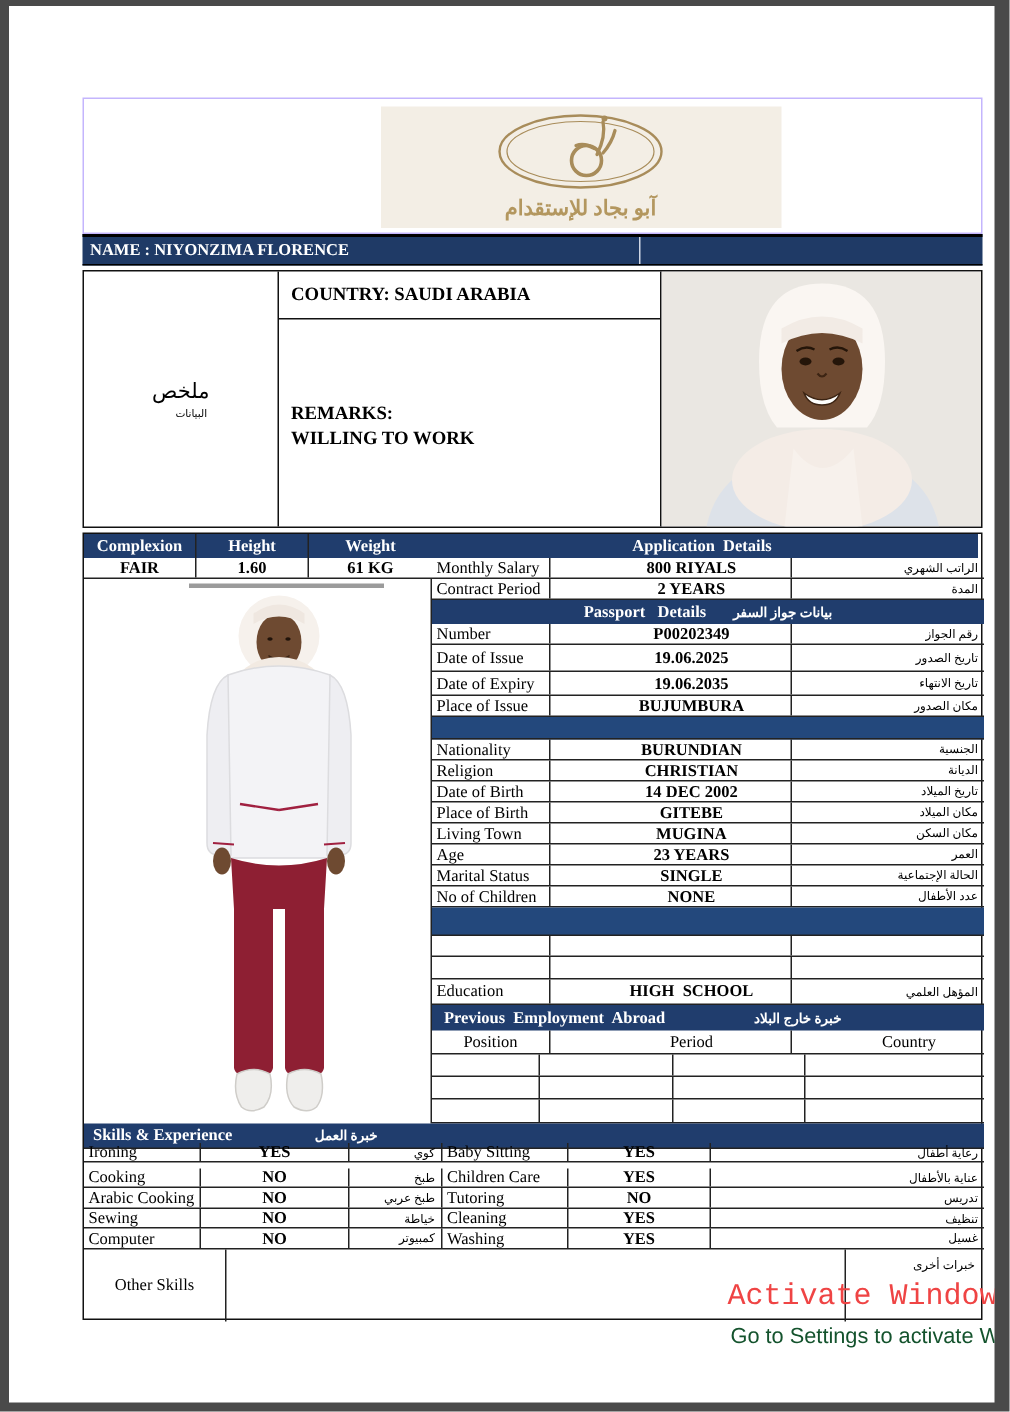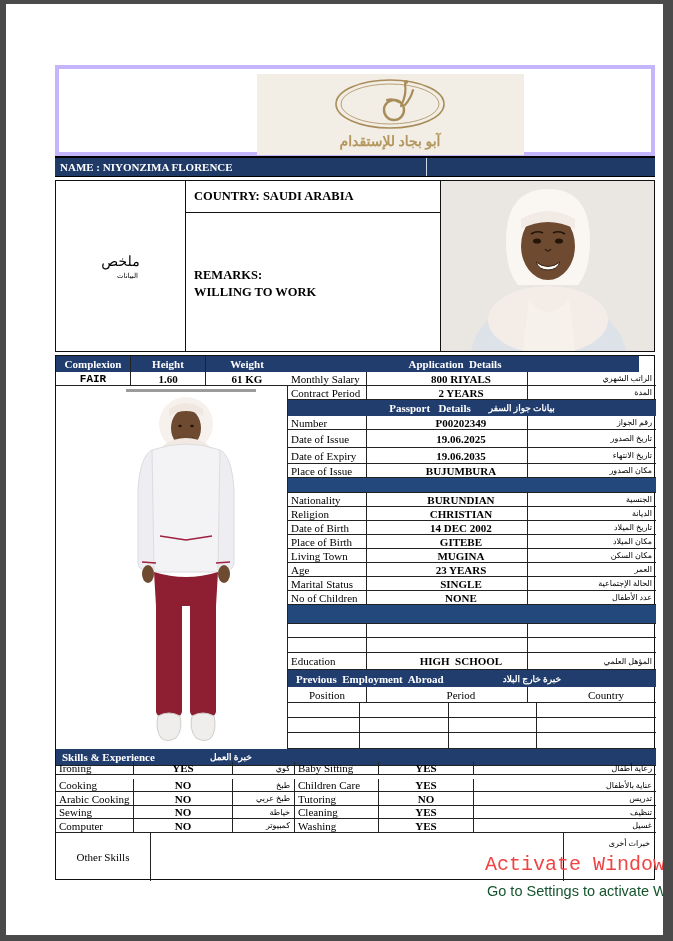--- a/index.html
+++ b/index.html
@@ -1,21 +1,21 @@
 <!DOCTYPE html>
 <html lang="en"><head>
 <meta charset="utf-8">
 <style>
   html,body{margin:0;padding:0;}
   body{font-family:"Liberation Serif",serif;}
   .canvas{position:relative;width:673px;height:941px;background:#4a4a4a;overflow:hidden;}
   .page{position:absolute;left:6px;top:4px;width:657px;height:931px;background:#ffffff;overflow:hidden;}
 
   
-  .logo-box{position:absolute;left:49px;top:61px;width:600px;height:91px;border:4px solid #c4b5fd;box-sizing:border-box;}
+  .logo-box{position:absolute;left:49px;top:61px;width:600px;height:91px;border:1px solid #c4b5fd;box-sizing:border-box;}
   .logo-img{position:absolute;left:198px;top:5px;width:267px;height:81px;background:#f3eee5;}
 
   
   .name-bar{position:absolute;left:49px;top:152px;width:600px;height:21px;background:#1f3a66;border-top:2px solid #000;border-bottom:1px solid #000;box-sizing:border-box;display:flex;color:#fff;font-weight:bold;font-size:11px;}
   .name-bar .nleft{width:372px;display:flex;align-items:center;padding-left:5px;border-right:1px solid #cfd6e4;box-sizing:border-box;}
   .name-bar .nright{flex:1;display:flex;align-items:center;justify-content:flex-end;padding:0 32px 0 6px;margin-top:32px;}
 
   
   .mid{position:absolute;left:49px;top:176px;width:600px;height:172px;border:1px solid #111;box-sizing:border-box;display:flex;}
   .mid .summary{width:130px;border-right:1px solid #111;box-sizing:border-box;display:flex;flex-direction:column;align-items:center;justify-content:center;}
@@ -121,26 +121,26 @@
       </div>
     </div>
 
     <div class="tbl">
 
       <div class="abs cellrow navy" style="left:0;top:0;width:232px;height:16px;">
         <div class="c ctr" style="width:75px;">Complexion</div>
         <div class="c ctr" style="width:75px;">Height</div>
         <div class="c ctr" style="width:82px;">Weight</div>
       </div>
-      <div class="abs navy ctr cellrow" style="left:215px;top:0;width:368px;height:16px;justify-content:center;align-items:center;display:flex;">
+      <div class="abs navy ctr cellrow" style="left:228px;top:0;width:368px;height:16px;justify-content:center;align-items:center;display:flex;">
         <span class="hwrap">Application  Details</span>
       </div>
 
       <div class="abs cellrow bb" style="left:0;top:16px;width:232px;height:14px;">
-        <div class="c val" style="width:75px;font-family:Liberation Mono, monospace;">FAIR</div>
+        <div class="c val" style="width:75px;">FAIR</div>
         <div class="c val" style="width:75px;">1.60</div>
         <div class="c val" style="width:82px;">61 KG</div>
       </div>
 
       <div class="abs photo-cell">
         <div class="gray-line"></div>
         <svg width="232" height="363" viewBox="0 0 232 363">
           <circle cx="130" cy="38" r="27" fill="#f6f1ec"></circle>
           <ellipse cx="130" cy="42" rx="15" ry="19" fill="#6e4a31"></ellipse>
           <path d="M113 30 q17 -10 34 0 l0 -7 q-17 -12 -34 0 Z" fill="#efe7e0"></path>

